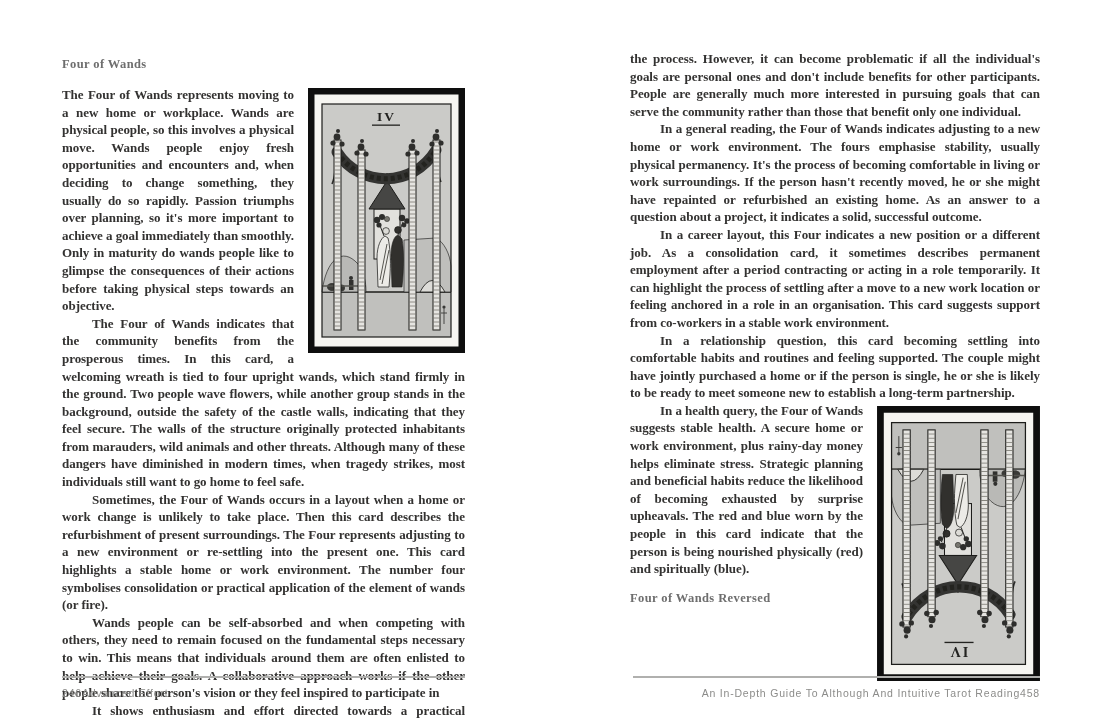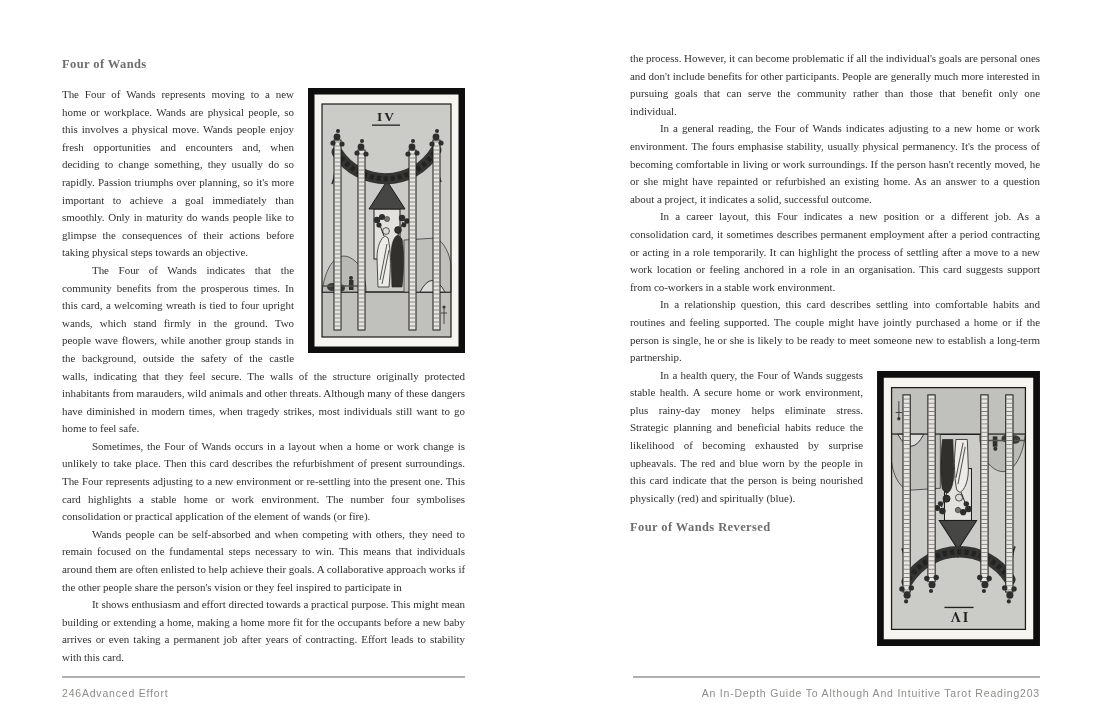--- a/index.html
+++ b/index.html
@@ -11,22 +11,22 @@
   }
   
   .page-left  { position:absolute; left:62px;  top:57px; width:403px; }
   .page-right { position:absolute; left:630px; top:50px; width:410px; }
   .heading {
     font-size:12.5px; font-weight:700; color:#6e6e6e;
     letter-spacing:.4px; margin:0 0 14px 0;
   }
   .reversed-heading { margin:13px 16px 12px 0; }
   .para {
-    font-size:11px; line-height:17.6px; color:#333231;
-    text-align:justify; letter-spacing:-0.05px;
+    font-size:13px; line-height:17.6px; color:#333231;
+    text-align:justify; letter-spacing:-0.05px;font-weight:bold;
   }
   .para.indent { text-indent:30px; }
   
   .card-float { float:right; margin:2px 0 8px 14px; }
   .card-upright  svg { width:157px; height:265px; display:block; }
   .card-reversed { margin-top:4px; }
   .card-reversed svg { width:163px; height:275px; display:block; transform:rotate(180deg); }
   
   .footer { position:absolute; top:676px; }
   .footer-left  { left:62px;  width:403px; }
@@ -148,21 +148,21 @@
       <p class="para indent">Wands people can be self-absorbed and when competing with others, they need to remain focused on the fundamental steps necessary to win. This means that individuals around them are often enlisted to help achieve their goals. A collaborative approach works if the other people share the person's vision or they feel inspired to participate in</p>
       <p class="para indent">It shows enthusiasm and effort directed towards a practical purpose. This might mean building or extending a home, making a home more fit for the occupants before a new baby arrives or even taking a permanent job after years of contracting. Effort leads to stability with this card.</p>
     </div>
   </section>
 
   <section class="page-right">
     <div>
       <p class="para">the process. However, it can become problematic if all the individual's goals are personal ones and don't include benefits for other participants. People are generally much more interested in pursuing goals that can serve the community rather than those that benefit only one individual.</p>
       <p class="para indent">In a general reading, the Four of Wands indicates adjusting to a new home or work environment. The fours emphasise stability, usually physical permanency. It's the process of becoming comfortable in living or work surroundings. If the person hasn't recently moved, he or she might have repainted or refurbished an existing home. As an answer to a question about a project, it indicates a solid, successful outcome.</p>
       <p class="para indent">In a career layout, this Four indicates a new position or a different job. As a consolidation card, it sometimes describes permanent employment after a period contracting or acting in a role temporarily. It can highlight the process of settling after a move to a new work location or feeling anchored in a role in an organisation. This card suggests support from co-workers in a stable work environment.</p>
-      <p class="para indent">In a relationship question, this card describes settling into comfortable habits and routines and feeling supported. The couple might have jointly purchased a home or if the person is single, he or she is likely to be ready to meet someone new to establish a long-term partnership.</p>
+      <p class="para indent">In a relationship question, this card becoming settling into comfortable habits and routines and feeling supported. The couple might have jointly purchased a home or if the person is single, he or she is likely to be ready to meet someone new to establish a long-term partnership.</p>
       <figure class="card-float card-reversed">
         <svg viewBox="0 0 157 265" xmlns="http://www.w3.org/2000/svg" role="img">
           <use href="#tarot-card-art"></use>
         </svg>
       </figure>
       <p class="para indent">In a health query, the Four of Wands suggests stable health. A secure home or work environment, plus rainy-day money helps eliminate stress. Strategic planning and beneficial habits reduce the likelihood of becoming exhausted by surprise upheavals. The red and blue worn by the people in this card indicate that the person is being nourished physically (red) and spiritually (blue).</p>
       <h2 class="heading reversed-heading">Four of Wands Reversed</h2>
     </div>
   </section>
 
@@ -171,17 +171,17 @@
     <div class="footer-text">
       <span>246</span>
       <span>Advanced Effort</span>
     </div>
   </div>
 
   <div class="footer footer-right">
     <div class="rule"></div>
     <div class="footer-text">
       <span>An In-Depth Guide To Although And Intuitive Tarot Reading</span>
-      <span>203</span>
+      <span>458</span>
     </div>
   </div>
 
 </div>
 
 </body></html>

